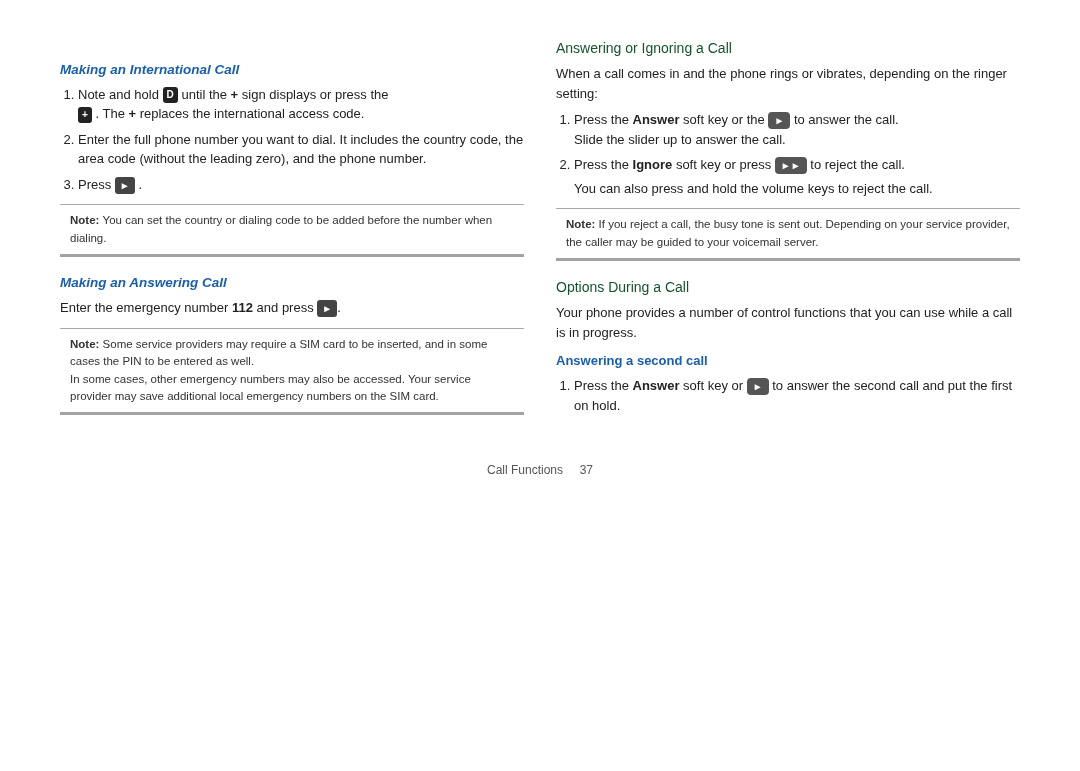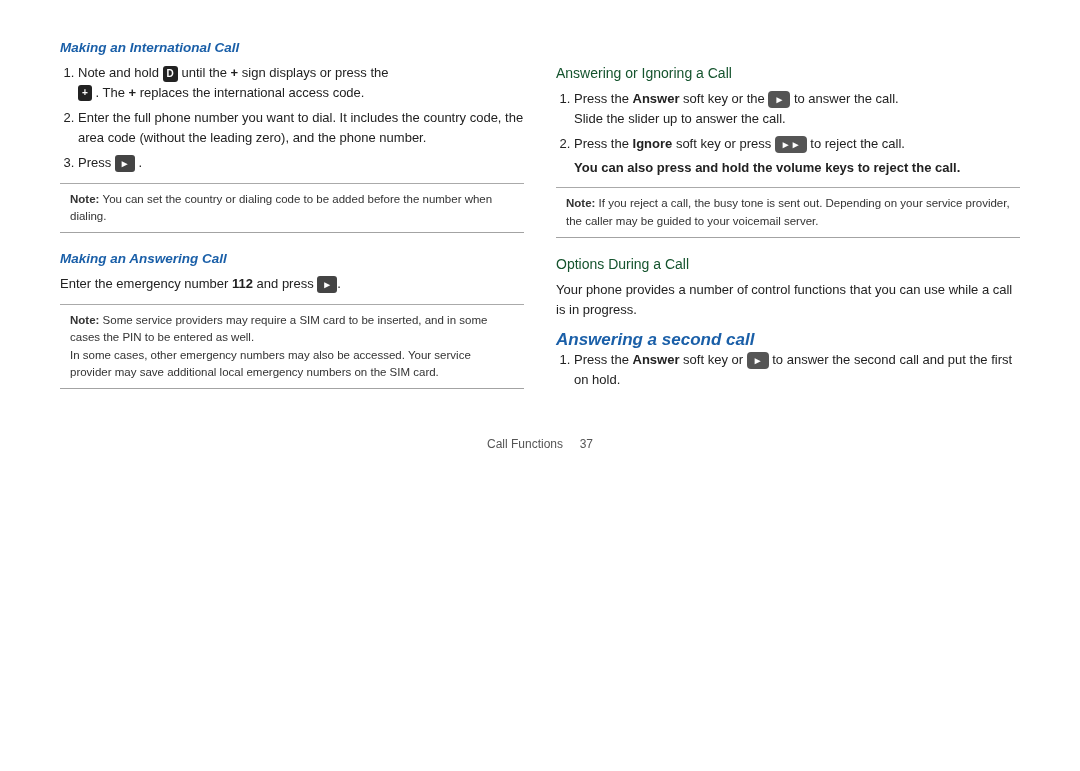--- a/index.html
+++ b/index.html
@@ -32,39 +32,39 @@
     }
     .section-title-regular {
       font-weight: normal;
       font-style: normal;
       color: #14532d;
       font-size: 14px;
       margin-bottom: 8px;
     }
     .section-title-bold-italic-dark {
       font-weight: bold;
-      font-style: italic;
       color: #1a5fa8;
-      font-size: 17px;
+      font-size: 13px;
+      margin-bottom: 8px;
     }
     ol {
       padding-left: 18px;
       margin-bottom: 6px;
     }
     ol li {
       margin-bottom: 6px;
       line-height: 1.5;
     }
     p {
       line-height: 1.55;
       margin-bottom: 6px;
     }
     .note-box {
       border-top: 1px solid #aaa;
-      border-bottom: 1px solid #a3a3a3;
+      border-bottom: 3px solid #a3a3a3;
       padding: 7px 10px;
       margin: 10px 0 14px 0;
       font-size: 11.5px;
       line-height: 1.5;
       color: #333;
     }
     .note-box .note-label {
       font-weight: bold;
     }
     .inline-icon {
@@ -153,32 +153,33 @@
         In some cases, other emergency numbers may also be accessed. Your service provider may save additional local emergency numbers on the SIM card.</span>
       </div>
     </div>
 
   </div>
 
   <div class="col">
 
     <div class="section">
       <div class="section-title-regular">Answering or Ignoring a Call</div>
+      <p>When a call comes in and the phone rings or vibrates, depending on the ringer setting:</p>
       <ol>
         <li>
           <span>Press the <b>Answer</b> soft key or the </span>
           <span class="phone-btn">►</span>
           <span> to answer the call.</span>
           <div>Slide the slider up to answer the call.</div>
         </li>
         <li>
           <span>Press the <b>Ignore</b> soft key or press </span>
           <span class="phone-btn">►►</span>
           <span> to reject the call.</span>
-          <div style="margin-top: 4px; font-weight: bold;">You can also press and hold the volume keys to reject the call.</div>
+          <div style="margin-top: 4px;">You can also press and hold the volume keys to reject the call.</div>
         </li>
       </ol>
       <div class="note-box">
         <span class="note-label">Note: </span>
         <span>If you reject a call, the busy tone is sent out. Depending on your service provider, the caller may be guided to your voicemail server.</span>
       </div>
     </div>
 
     <div class="section">
       <div class="section-title-regular">Options During a Call</div>

